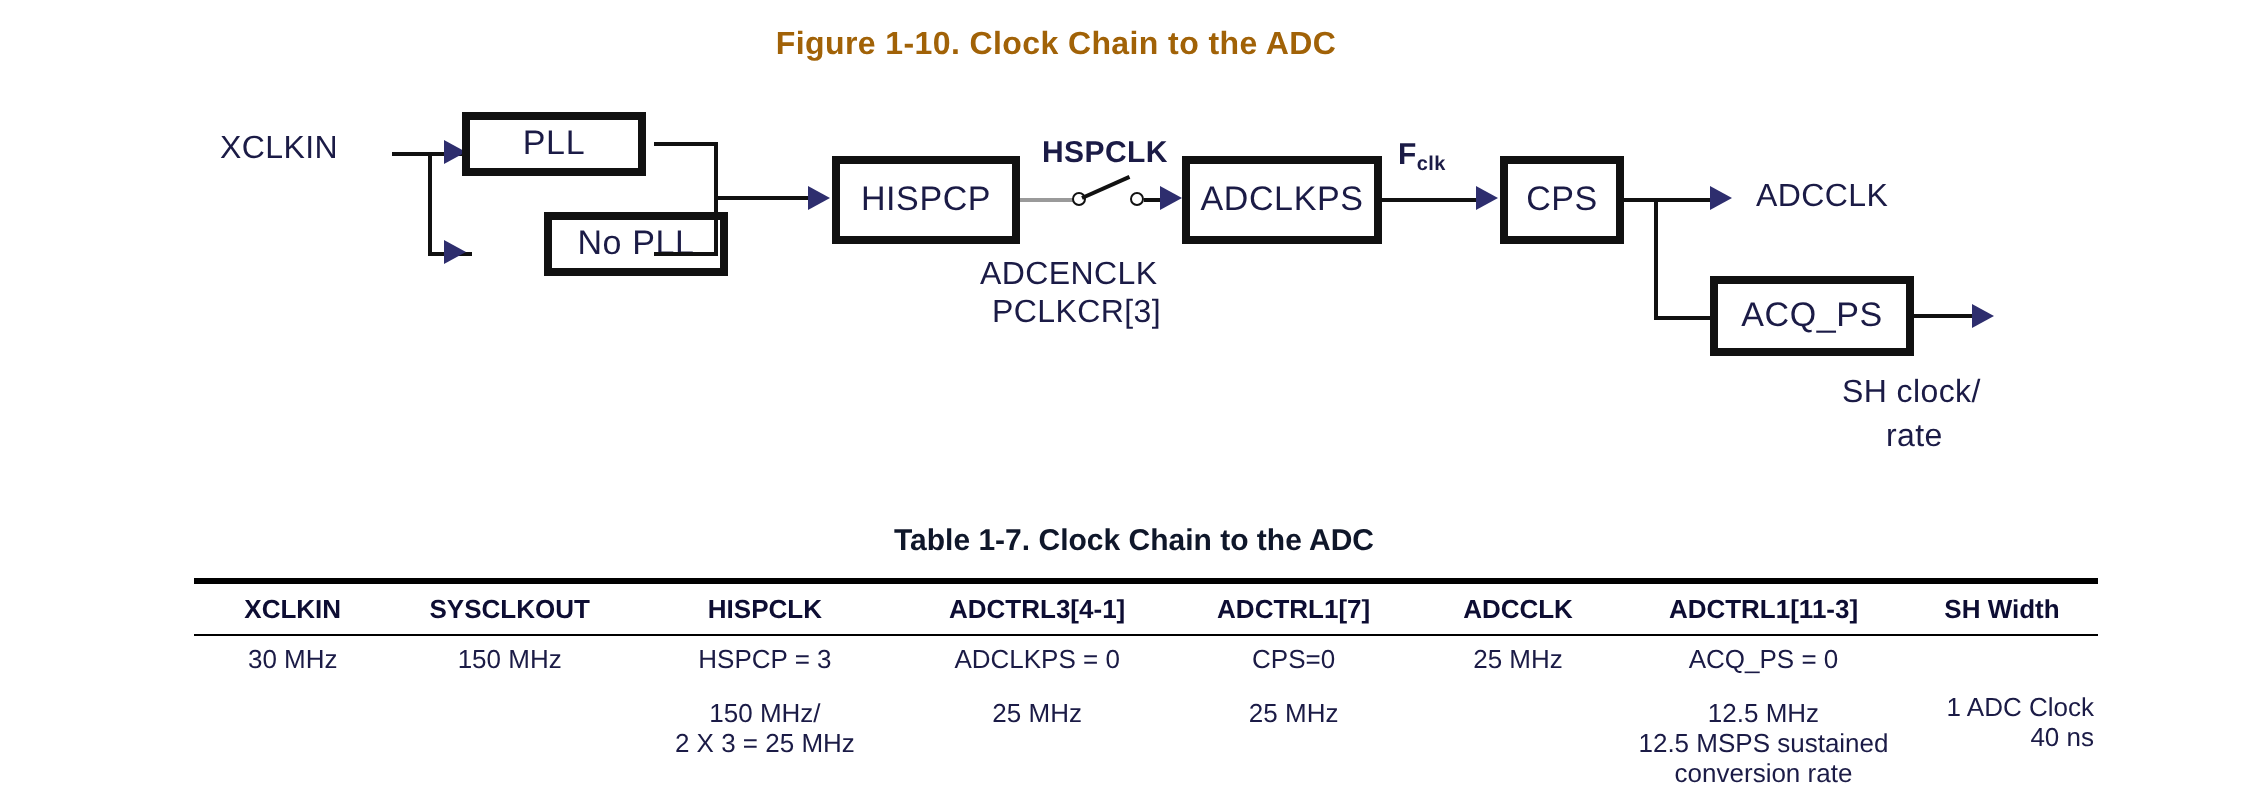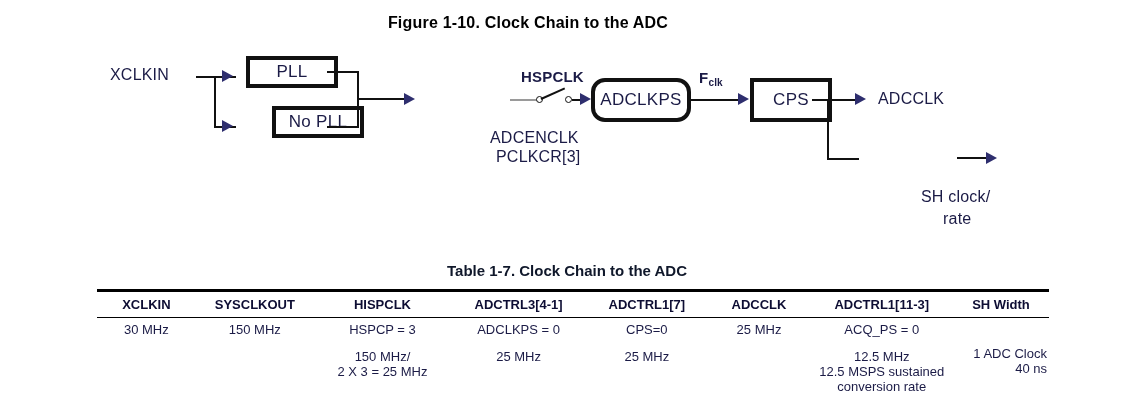--- a/index.html
+++ b/index.html
@@ -17,21 +17,21 @@
   }
   .abs { position: absolute; }
 
   
   #figure-caption {
     left: 0; top: 14px;
     width: 1056px;
     text-align: center;
     font-size: 16px;
     font-weight: bold;
-    color: #000000;
+    color: #a16207;
     letter-spacing: 0.2px;
   }
 
   
   .node-box {
     border: 4px solid #111111;
     background: #ffffff;
     display: flex;
     align-items: center;
     justify-content: center;
@@ -132,69 +132,75 @@
 
   <div class="abs wire wire-h" style="left:196px; top:36px; width:40px;"></div>
 
   <div class="abs wire wire-v" style="left:214px; top:36px; height:52px;"></div>
 
   <div class="abs wire wire-h" style="left:214px; top:86px; width:22px;"></div>
 
   <div class="abs arrow-r" style="left:222px; top:30px;"></div>
   <div class="abs arrow-r" style="left:222px; top:80px;"></div>
 
-  <div class="abs node-box" style="left:246px; top:16px; width:92px; height:32px;">
+  <div class="abs node-box" style="left:231px; top:16px; width:92px; height:32px;">
     <span>PLL</span>
   </div>
 
   <div class="abs node-box" style="left:248px; top:66px; width:92px; height:32px;margin-left:24px;">
     <span>No PLL</span>
   </div>
 
   <div class="abs wire wire-h" style="left:327px; top:31px; width:32px;"></div>
   <div class="abs wire wire-h" style="left:327px; top:86px; width:32px;"></div>
   <div class="abs wire wire-v" style="left:357px; top:31px; height:57px;"></div>
   <div class="abs wire wire-h" style="left:357px; top:58px; width:52px;"></div>
   <div class="abs arrow-r" style="left:404px; top:53px;"></div>
 
+  <div class="abs node-box" style="left:416px; top:38px; width:94px; height:44px;">
+    <span>HISPCP</span>
+  </div>
 
   <div class="abs diagram-label label-bold" style="left:521px; top:28px; font-size:15px;">HSPCLK</div>
 
   <div class="abs wire wire-gray wire-h" style="left:510px; top:59px; width:27px;"></div>
   <div class="abs sw-dot" style="left:536px; top:56px;"></div>
   <div class="abs sw-blade" style="left:541px; top:58px;"></div>
   <div class="abs sw-dot" style="left:565px; top:56px;"></div>
   <div class="abs wire wire-h" style="left:572px; top:59px; width:12px;"></div>
   <div class="abs arrow-r" style="left:580px; top:53px;"></div>
 
   <div class="abs diagram-label" style="left:490px; top:89px;text-align:center;">ADCENCLK</div>
   <div class="abs diagram-label" style="left:496px; top:108px;">PCLKCR[3]</div>
 
-  <div class="abs node-box" style="left:591px; top:38px; width:100px; height:44px;border-radius:14px;">
+  <div class="abs node-box" style="left:591px; top:38px; width:100px; height:44px;">
     <span>ADCLKPS</span>
   </div>
 
   <div class="abs diagram-label label-bold" style="left:699px; top:29px; font-size:15px;">
     <span>F</span><sub>clk</sub>
   </div>
 
   <div class="abs wire wire-h" style="left:691px; top:59px; width:52px;"></div>
   <div class="abs arrow-r" style="left:738px; top:53px;"></div>
 
-  <div class="abs node-box" style="left:750px; top:38px; width:82px; height:44px;">
+  <div class="abs node-box" style="left:750px; top:38px; width:62px; height:44px;">
     <span>CPS</span>
   </div>
 
   <div class="abs wire wire-h" style="left:812px; top:59px; width:47px;"></div>
   <div class="abs arrow-r" style="left:855px; top:53px;"></div>
   <div class="abs diagram-label" style="left:878px; top:50px;">ADCCLK</div>
 
   <div class="abs wire wire-v" style="left:827px; top:59px; height:61px;"></div>
   <div class="abs wire wire-h" style="left:827px; top:118px; width:32px;"></div>
 
+  <div class="abs node-box" style="left:855px; top:98px; width:102px; height:40px;">
+    <span>ACQ_PS</span>
+  </div>
 
   <div class="abs wire wire-h" style="left:957px; top:117px; width:33px;"></div>
   <div class="abs arrow-r" style="left:986px; top:112px;"></div>
 
   <div class="abs diagram-label" style="left:921px; top:148px;">SH clock/</div>
   <div class="abs diagram-label" style="left:943px; top:170px;">rate</div>
 </div>
 
 <div class="abs" id="table-caption">Table 1-7. Clock Chain to the ADC</div>
 

